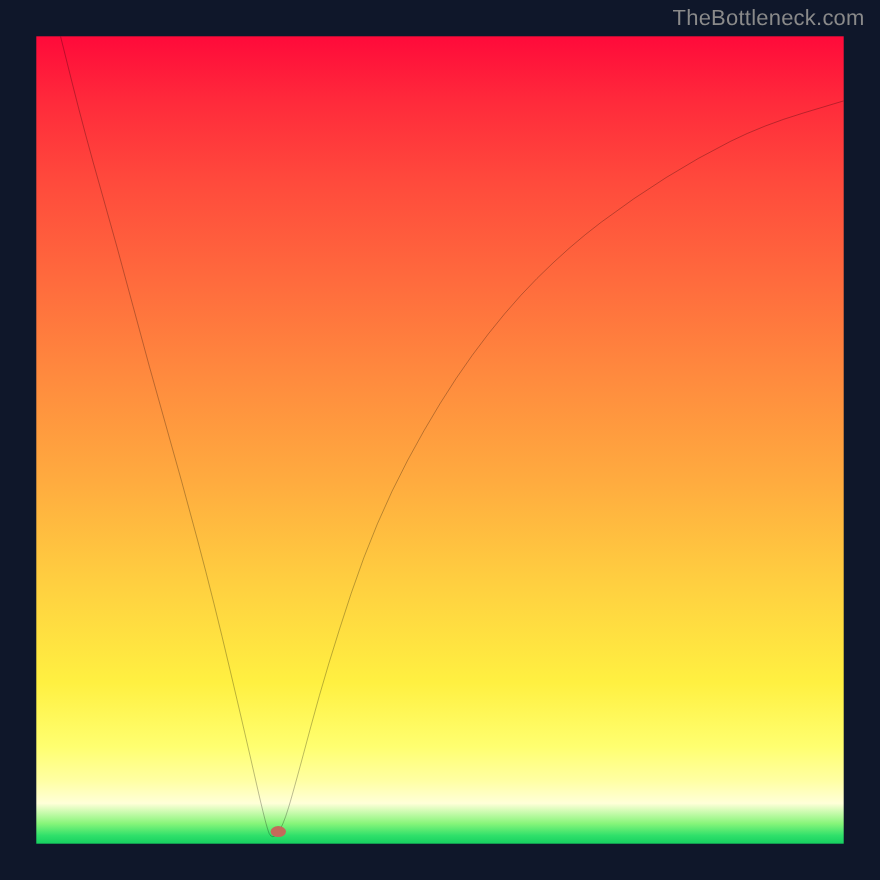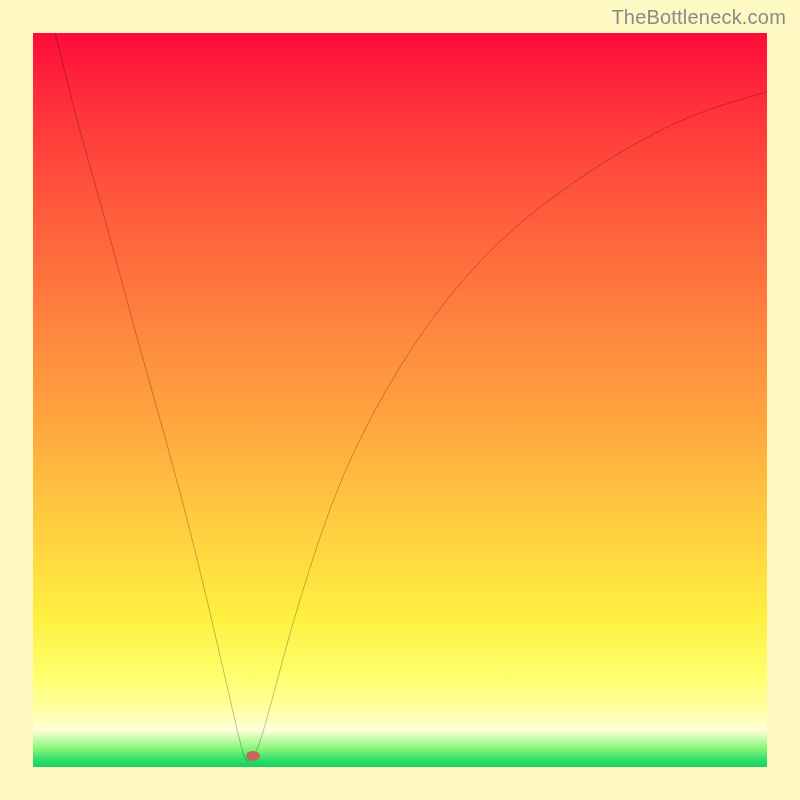--- a/index.html
+++ b/index.html
@@ -8,21 +8,21 @@
     width: 800px;
     height: 800px;
     overflow: hidden;
     background: #000;
     font-family: Arial, Helvetica, sans-serif;
   }
   .frame {
     position: relative;
     width: 800px;
     height: 800px;
-    background: #fef9c3;
+    background: #0f172a;
   }
   .plot-area {
     position: absolute;
     left: 33px;
     top: 33px;
     width: 734px;
     height: 734px;
     
     background: linear-gradient(
       to bottom,

